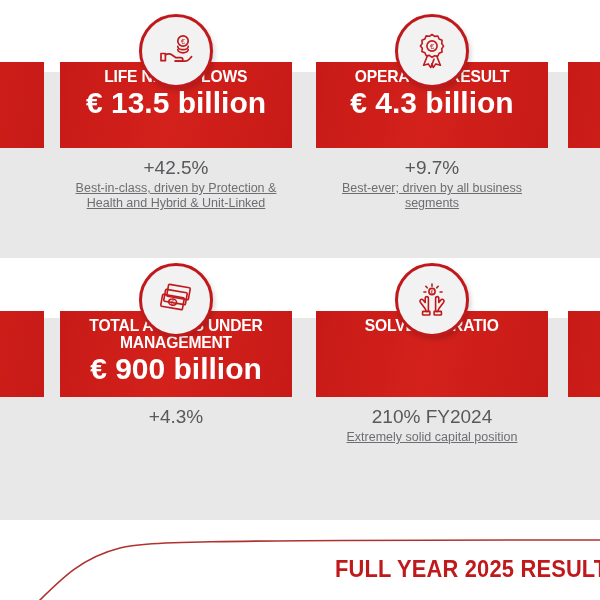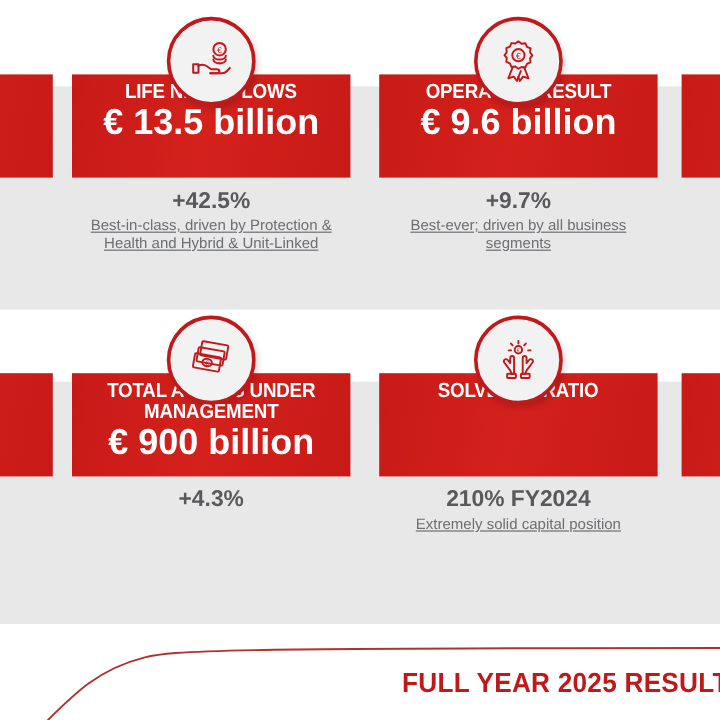--- a/index.html
+++ b/index.html
@@ -107,21 +107,21 @@
     position: absolute;
     top: 142px;
     left: 0;
     width: 232px;
     text-align: center;
     z-index: 4;
   }
   .delta {
     color: #59595c;
     font-family: "Liberation Sans", sans-serif;
-    font-weight: bold;
+    font-weight: normal;
     font-size: 19px;
     line-height: 24px;
     letter-spacing: 0px;
   }
   .note {
     color: #6d6e71;
     font-family: "Liberation Sans", sans-serif;
     font-size: 12.5px;
     line-height: 15px;
     padding: 1px 4px 0 4px;
@@ -206,21 +206,21 @@
         <svg width="44" height="44" viewBox="0 0 44 44" fill="none" stroke="#c0191c" stroke-width="1.6" stroke-linecap="round" stroke-linejoin="round">
           <path d="M22 5.5l2.6 1.9 3.2-.4 1.3 3 3 1.3-.4 3.2 1.9 2.6-1.9 2.6.4 3.2-3 1.3-1.3 3-3.2-.4L22 28.3l-2.6-1.9-3.2.4-1.3-3-3-1.3.4-3.2L10.4 17l1.9-2.6-.4-3.2 3-1.3 1.3-3 3.2.4z"></path>
           <circle cx="22" cy="17" r="5.1"></circle>
           <text x="22" y="20.2" font-size="7.4" fill="#c0191c" stroke="none" text-anchor="middle" font-family="Liberation Sans, sans-serif">€</text>
           <path d="M17.2 27.2l-3.6 9 4.6-1.3 2.6 3.6 3.2-8.3"></path>
           <path d="M26.8 27.2l3.6 9-4.6-1.3-2.6 3.6-1.4-3.7"></path>
         </svg>
       </div>
       <div class="redbox">
         <div class="kpi-title two-line">OPERATING RESULT</div>
-        <div class="kpi-value">€ 9.6 billion</div>
+        <div class="kpi-value">€ 4.3 billion</div>
       </div>
       <div class="below">
         <div class="delta">+9.7%</div>
         <div class="note">Best-ever; driven by all business segments</div>
       </div>
     </div>
 
     <div class="card clip-right">
       <div class="redbox">
         <div class="kpi-title"></div>

